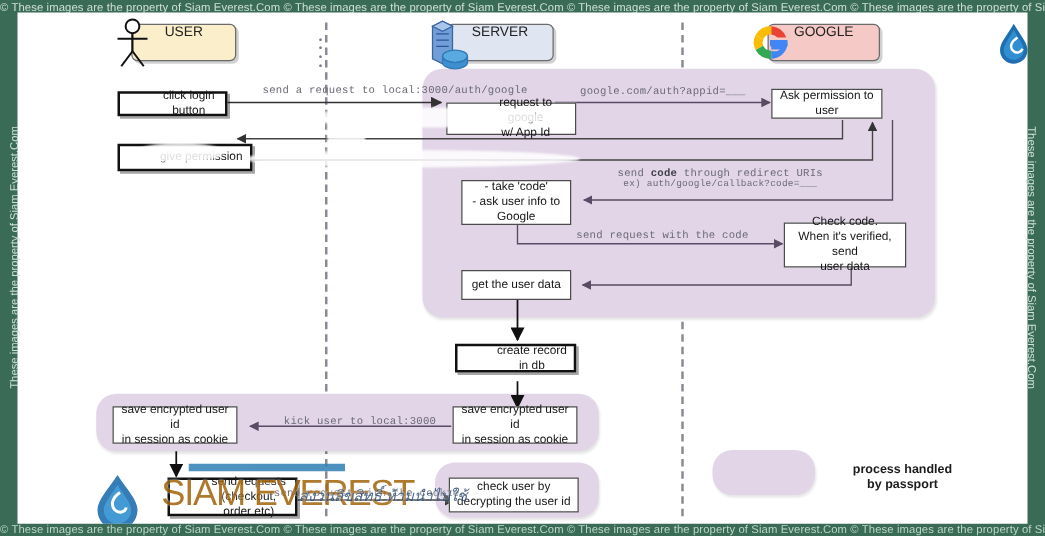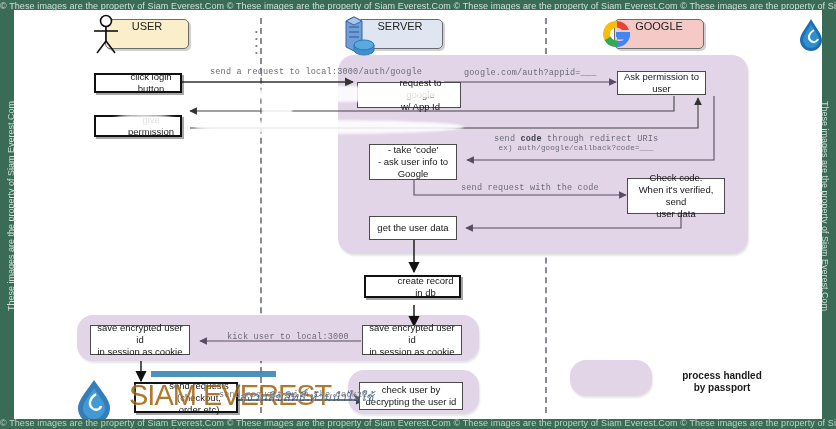--- a/index.html
+++ b/index.html
@@ -212,21 +212,21 @@
 
     <line x1="127" y1="351" x2="127" y2="371" stroke="#111" stroke-width="1.4" marker-end="url(#ahb)"></line>
 
     <line x1="188" y1="390" x2="350" y2="390" stroke="#333" stroke-width="1.3" marker-end="url(#ah)"></line>
   </svg>
 
   <div class="box heavy" style="left:80px;top:63px;width:88px;height:20px;">
     <span>click login button</span>
   </div>
 
-  <div class="box heavy" style="left:80px;top:105px;width:88px;height:22px;">
+  <div class="box heavy" style="left:80px;top:105px;width:108px;height:22px;">
     <span>give permission</span>
   </div>
 
   <div class="box" style="left:343px;top:72px;width:104px;height:26px;white-space:pre-line;padding-left:26px;">
     <span>request to google
 w/ App Id</span>
   </div>
 
   <div class="box" style="left:603px;top:61px;width:89px;height:24px;">
     <span>Ask permission to user</span>

